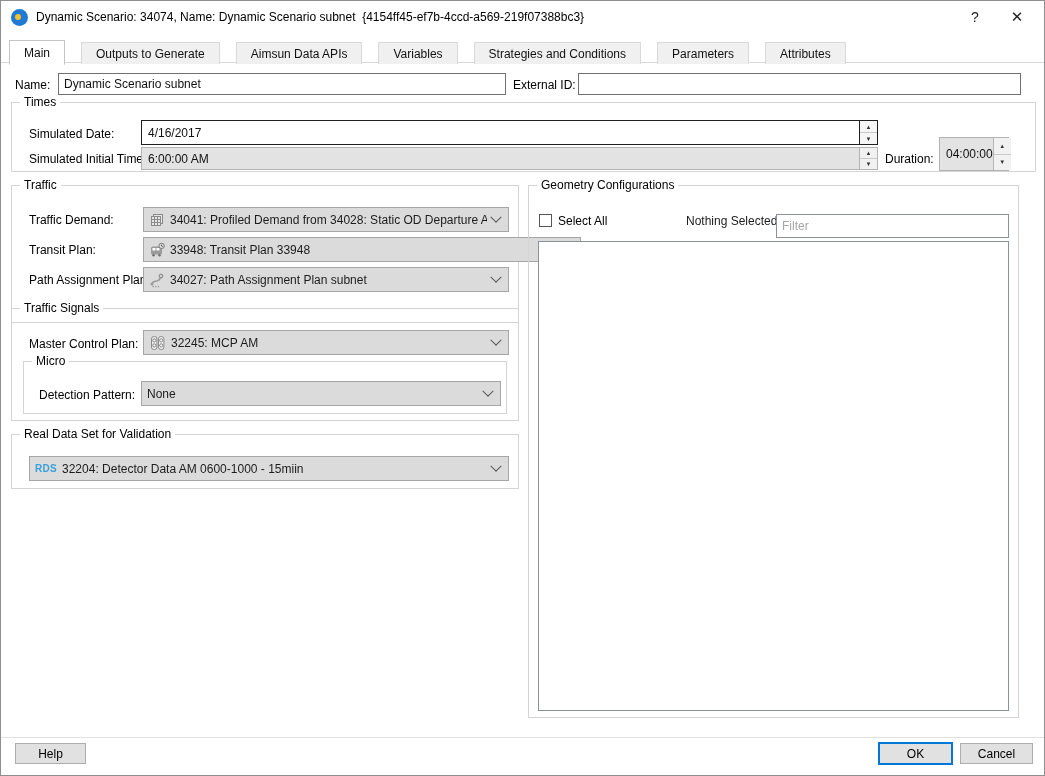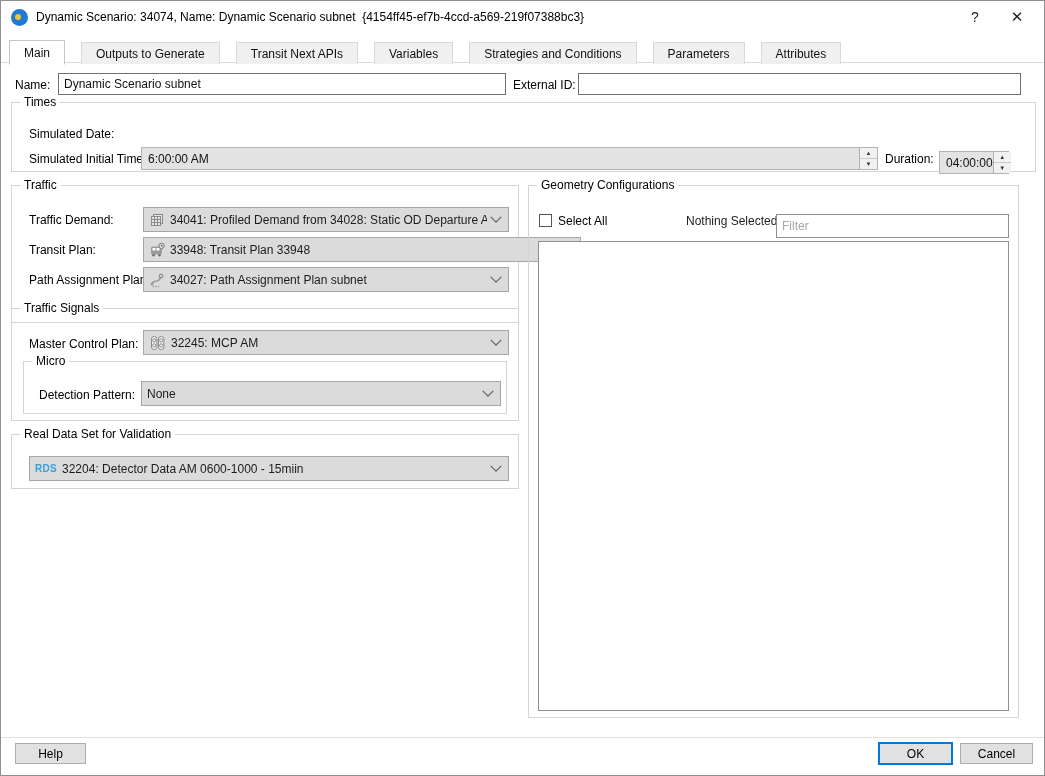--- a/index.html
+++ b/index.html
@@ -58,46 +58,53 @@
       </span>
     <span class="title">Dynamic Scenario: 34074, Name: Dynamic Scenario subnet  {4154ff45-ef7b-4ccd-a569-219f07388bc3}</span>
     <span class="tb-btn help">?</span>
     <span class="tb-btn close">✕</span>
   </div>
 
   <div class="tabline"></div>
   <div class="tabs">
     <div class="tab active">Main</div>
     <div class="tab">Outputs to Generate</div>
-    <div class="tab">Transit Next APIs</div>
+    <div class="tab">Aimsun Data APIs</div>
     <div class="tab">Variables</div>
     <div class="tab">Strategies and Conditions</div>
     <div class="tab">Parameters</div>
     <div class="tab">Attributes</div>
   </div>
 
   <span class="lbl" style="left:14px;top:77px;">Name:</span>
   <input class="textin" style="left: 57px; top: 72px; width: 448px; height: 22px;" value="Dynamic Scenario subnet">
   <span class="lbl" style="left:512px;top:77px;">External ID:</span>
   <input class="textin" style="left: 577px; top: 72px; width: 443px; height: 22px;" value="">
 
   <div class="group" style="left:10px;top:101px;width:1025px;height:70px;">
     <span class="legend">Times</span>
   </div>
   <span class="lbl" style="left:28px;top:126px;">Simulated Date:</span>
+  <div class="spinfield datef" style="left:140px;top:119px;width:737px;height:25px;">
+    <span class="ftext">4/16/2017</span>
+    <span class="spin">
+        <span>▲</span>
+        <span>▼</span>
+      </span>
+  </div>
   <span class="lbl" style="left:28px;top:151px;">Simulated Initial Time:</span>
   <div class="spinfield" style="left:140px;top:146px;width:737px;height:23px;">
     <span class="ftext">6:00:00 AM</span>
     <span class="spin">
         <span>▲</span>
         <span>▼</span>
       </span>
   </div>
   <span class="lbl" style="left:884px;top:151px;">Duration:</span>
-  <div class="spinfield" style="left:938px;top:150px;width:70px;height:23px;">
+  <div class="spinfield" style="left:938px;top:136px;width:70px;height:34px;">
     <span class="ftext">04:00:00</span>
     <span class="spin">
         <span>▲</span>
         <span>▼</span>
       </span>
   </div>
 
   <div class="group" style="left:10px;top:184px;width:508px;height:138px;">
     <span class="legend">Traffic</span>
   </div>

